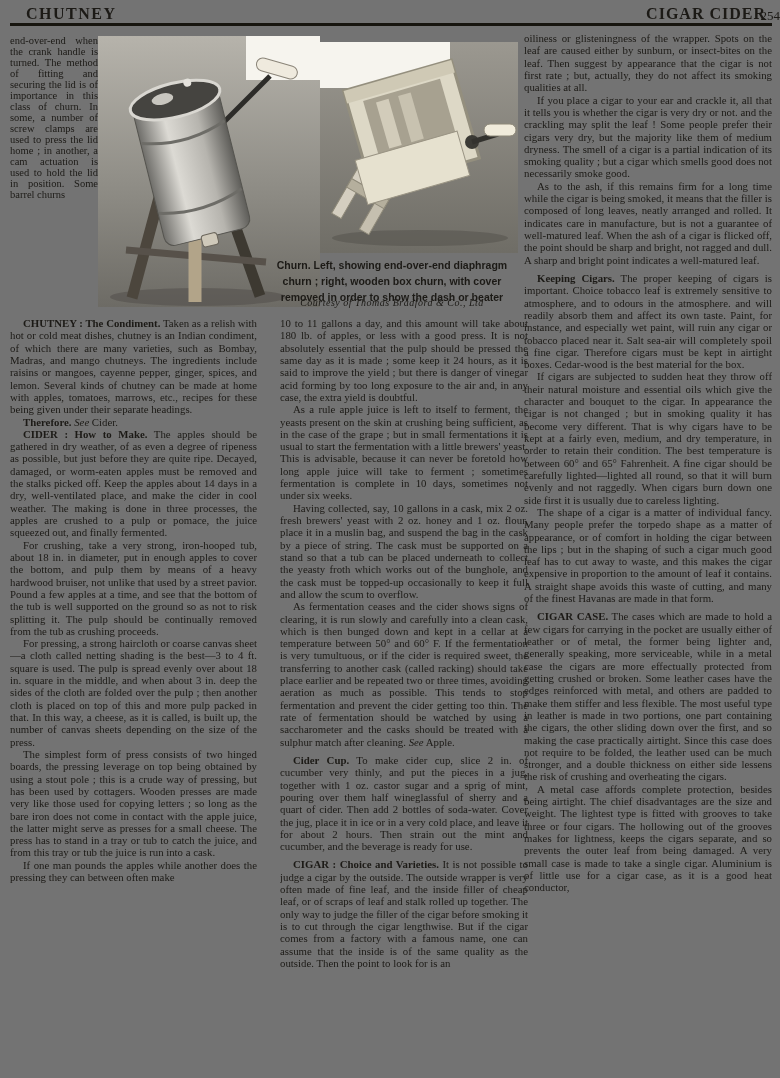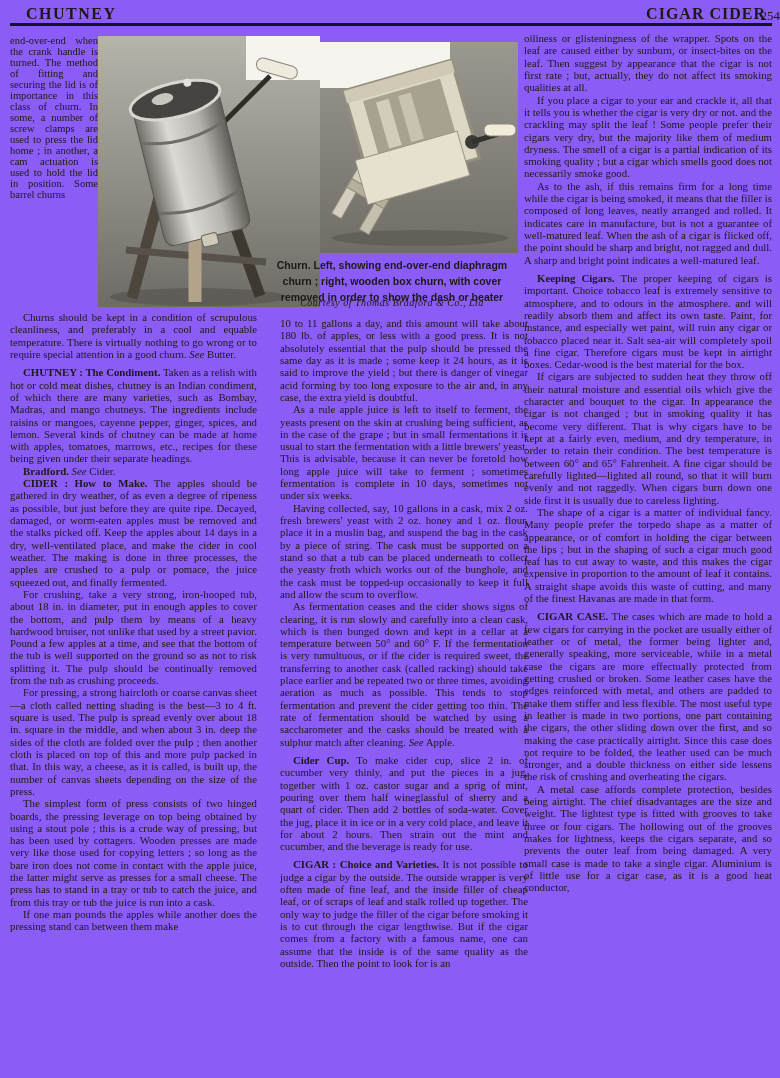--- a/index.html
+++ b/index.html
@@ -1,19 +1,19 @@
 <!DOCTYPE html>
 <html><head>
 <meta charset="utf-8">
 <style>
   html,body{margin:0;padding:0;background:#d8d5cd;}
   #page{
     position:relative;
     width:780px;height:1078px;
-    background:#8b5cf6;
+    background:#737373;
     color:#1c1a16;
     font-family:"Liberation Serif", serif;
     overflow:hidden;
   }
   .hdr{position:absolute;top:5px;font-weight:bold;font-size:16px;letter-spacing:1.5px;}
   #hdr-left{left:26px;}
   #hdr-right{right:14px;letter-spacing:1px;}
   #hdr-num{position:absolute;top:8px;left:0;right:0;text-align:right;font-size:13px;font-weight:normal;letter-spacing:0;}
   #hdr-rule{position:absolute;left:10px;right:8px;top:23px;height:3px;background:#17150f;}
   .col{
@@ -129,28 +129,27 @@
       <rect x="164" y="82" width="32" height="12" rx="6" fill="#f0ebdb" stroke="#8d8878"></rect>
     </svg>
   </div>
 
   <div id="fig-caption">Churn. Left, showing end-over-end diaphragm churn ; right, wooden box churn, with cover removed in order to show the dash or beater</div>
   <div id="fig-credit">Courtesy of Thomas Bradford &amp; Co., Ltd</div>
 
   <div id="col1-wrap" class="col">end-over-end when the crank handle is turned. The method of fitting and securing the lid is of importance in this class of churn. In some, a number of screw clamps are used to press the lid home ; in another, a cam actuation is used to hold the lid in position. Some barrel churns</div>
 
   <div id="col1" class="col">
-    <p class="para"><span>Churns should be kept in a condition of scrupulous cleanliness, and preferably in a cool and equable temperature.  There is virtually nothing to go wrong or to require special attention in a good churn.  </span><span class="i">See</span><span> Butter.</span></p>
     <p class="para gap"><span class="b">CHUTNEY : The Condiment.</span><span>  Taken as a relish with hot or cold meat dishes, chutney is an Indian condiment, of which there are many varieties, such as Bombay, Madras, and mango chutneys.  The ingredients include raisins or mangoes, cayenne pepper, ginger, spices, and lemon.  Several kinds of chutney can be made at home with apples, tomatoes, marrows, etc., recipes for these being given under their separate headings.</span></p>
-    <p class="para"><span class="b">Bradford.</span><span>  </span><span class="i">See</span><span> Cider.</span></p>
+    <p class="para"><span class="b">Therefore.</span><span>  </span><span class="i">See</span><span> Cider.</span></p>
     <p class="para"><span class="b">CIDER : How to Make.</span><span>  The apples should be gathered in dry weather, of as even a degree of ripeness as possible, but just before they are quite ripe.  Decayed, damaged, or worm-eaten apples must be removed and the stalks picked off.  Keep the apples about 14 days in a dry, well-ventilated place, and make the cider in cool weather.  The making is done in three processes, the apples are crushed to a pulp or pomace, the juice squeezed out, and finally fermented.</span></p>
     <p class="para"><span>For crushing, take a very strong, iron-hooped tub, about 18 in. in diameter, put in enough apples to cover the bottom, and pulp them by means of a heavy hardwood bruiser, not unlike that used by a street pavior. Pound a few apples at a time, and see that the bottom of the tub is well supported on the ground so as not to risk splitting it.  The pulp should be continually removed from the tub as crushing proceeds.</span></p>
     <p class="para"><span>For pressing, a strong haircloth or coarse canvas sheet—a cloth called netting shading is the best—3 to 4 ft. square is used.  The pulp is spread evenly over about 18 in. square in the middle, and when about 3 in. deep the sides of the cloth are folded over the pulp ; then another cloth is placed on top of this and more pulp packed in that.  In this way, a cheese, as it is called, is built up, the number of canvas sheets depending on the size of the press.</span></p>
     <p class="para"><span>The simplest form of press consists of two hinged boards, the pressing leverage on top being obtained by using a stout pole ;  this is a crude way of pressing, but has been used by cottagers.  Wooden presses are made very like those used for copying letters ;  so long as the bare iron does not come in contact with the apple juice, the latter might serve as presses for a small cheese.  The press has to stand in a tray or tub to catch the juice, and from this tray or tub the juice is run into a cask.</span></p>
-    <p class="para"><span>If one man pounds the apples while another does the pressing stand can between them make</span></p>
+    <p class="para"><span>If one man pounds the apples while another does the pressing they can between often make</span></p>
   </div>
 
   <div id="col2" class="col">
     <p class="para noindent"><span>10 to 11 gallons a day, and this amount will take about 180 lb. of apples, or less with a good press.  It is not absolutely essential that the pulp should be pressed the same day as it is made ;  some keep it 24 hours, as it is said to improve the yield ;  but there is danger of vinegar acid forming by too long exposure to the air and, in any case, the extra yield is doubtful.</span></p>
     <p class="para"><span>As a rule apple juice is left to itself to ferment, the yeasts present on the skin at crushing being sufficient, as in the case of the grape ;  but in small fermentations it is usual to start the fermentation with a little brewers' yeast.  This is advisable, because it can never be foretold how long apple juice will take to ferment ;  sometimes fermentation is complete in 10 days, sometimes not under six weeks.</span></p>
     <p class="para"><span>Having collected, say, 10 gallons in a cask, mix 2 oz. fresh brewers' yeast with 2 oz. honey and 1 oz. flour, place it in a muslin bag, and suspend the bag in the cask by a piece of string.  The cask must be supported on a stand so that a tub can be placed underneath to collect the yeasty froth which works out of the bunghole, and the cask must be topped-up occasionally to keep it full and allow the scum to overflow.</span></p>
     <p class="para"><span>As fermentation ceases and the cider shows signs of clearing, it is run slowly and carefully into a clean cask, which is then bunged down and kept in a cellar at a temperature between 50° and 60° F.  If the fermentation is very tumultuous, or if the cider is required sweet, the transferring to another cask (called racking) should take place earlier and be repeated two or three times, avoiding aeration as much as possible.  This tends to stop fermentation and prevent the cider getting too thin.  The rate of fermentation should be watched by using a saccharometer and the casks should be treated with a sulphur match after cleaning.  </span><span class="i">See</span><span> Apple.</span></p>
     <p class="para gap"><span class="b">Cider Cup.</span><span>  To make cider cup, slice 2 in. of cucumber very thinly, and put the pieces in a jug, together with 1 oz. castor sugar and a sprig of mint, pouring over them half wineglassful of sherry and a quart of cider.  Then add 2 bottles of soda-water.  Cover the jug, place it in ice or in a very cold place, and leave it for about 2 hours.  Then strain out the mint and cucumber, and the beverage is ready for use.</span></p>
     <p class="para gap"><span class="b">CIGAR : Choice and Varieties.</span><span>  It is not possible to judge a cigar by the outside. The outside wrapper is very often made of fine leaf, and the inside filler of cheap leaf, or of scraps of leaf and stalk rolled up together. The only way to judge the filler of the cigar before smoking it is to cut through the cigar lengthwise.  But if the cigar comes from a factory with a famous name, one can assume that the inside is of the same quality as the outside.  Then the point to look for is an</span></p>
   </div>

